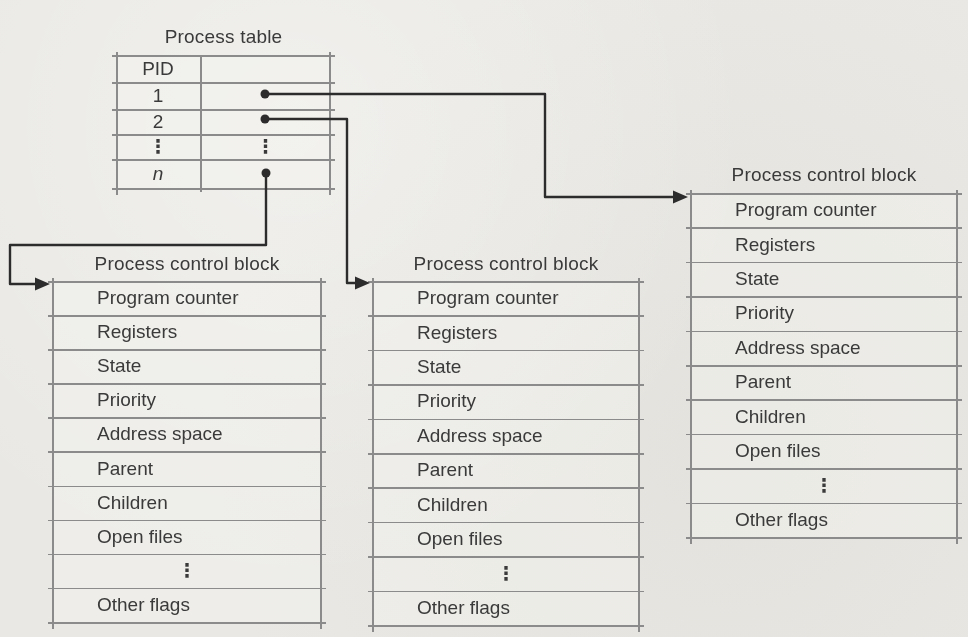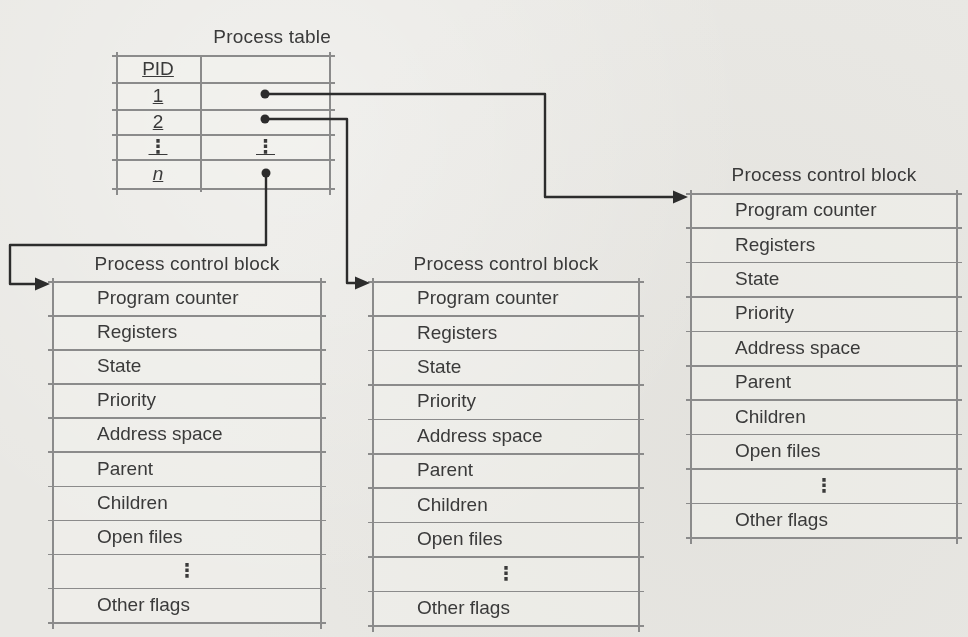--- a/index.html
+++ b/index.html
@@ -52,23 +52,23 @@
   .block .row.dots { justify-content:center; padding-left:0; }
   .dotsglyph { font-weight:bold; font-size:19px; letter-spacing:0; }
   
   .overlay { position:absolute; left:0; top:0; z-index:5; pointer-events:none; }
 </style>
 </head>
 <body>
 
 <div class="canvas">
 
-  <div class="title" style="left:116px; top:26px; width:215px;text-align:right;">Process table</div>
-
-  <div class="gridbox ptable" style="left:116px; top:55px; width:215px; height:133px;text-decoration:underline;">
+  <div class="title" style="left:116px; top:26px; width:215px;">Process table</div>
+
+  <div class="gridbox ptable" style="left:116px; top:55px; width:215px; height:133px;">
     <div class="topline"></div>
     <div class="vl left"></div>
     <div class="vl right"></div>
     <div class="vl mid"></div>
 
     <div class="trow row">
       <div class="cell">PID</div>
     </div>
     <div class="trow row">
       <div class="cell">1</div>

